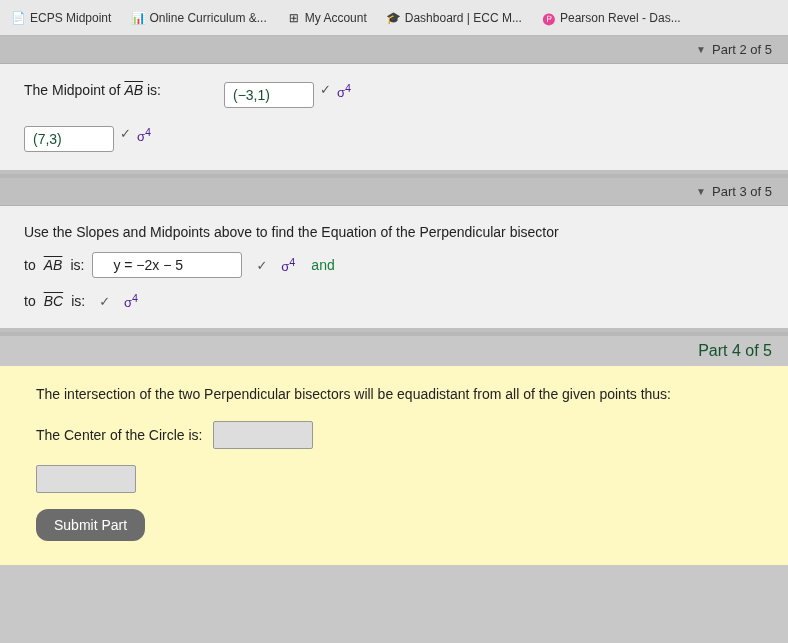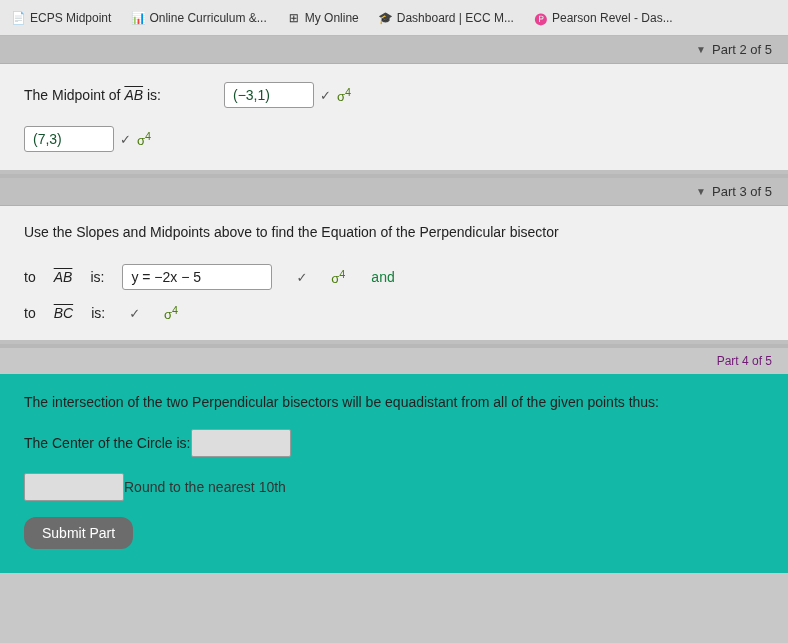--- a/index.html
+++ b/index.html
@@ -67,21 +67,20 @@
     
     .section-card {
       background: #f0f0f0;
       margin: 0;
       padding: 18px 24px;
       border-bottom: 4px solid #c0c0c0;
     }
 
     .midpoint-row {
       display: flex;
-      align-items: center;
       margin-bottom: 18px;
       font-size: 14px;
       color: #222;
     }
     .midpoint-row:last-child { margin-bottom: 0; }
 
     .midpoint-label {
       min-width: 200px;
     }
 
@@ -95,21 +94,21 @@
       min-width: 90px;
       font-size: 14px;
       color: #14532d;
     }
     .check-icon {
       color: #555;
       margin-left: 6px;
       font-size: 13px;
     }
     .info-icon {
-      color: #4d7c0f;
+      color: #4c1d95;
       margin-left: 6px;
       font-size: 13px;
       cursor: pointer;
     }
     .part3-header {
       display: flex;
       justify-content: flex-end;
       align-items: center;
       padding: 6px 16px;
       background: #c0c0c0;
@@ -119,41 +118,41 @@
 
     .section-card2 {
       background: #f0f0f0;
       padding: 18px 24px;
       border-bottom: 4px solid #c0c0c0;
     }
 
     .section-title {
       font-size: 14px;
       color: #222;
-      margin-bottom: 24px;
+      margin-bottom: 12px;
       font-weight: normal;
     }
 
     .equation-row {
       display: flex;
       align-items: center;
       margin-bottom: 14px;
       font-size: 14px;
       color: #222;
-      gap: 18px;
+      gap: 8px;
     }
     .equation-row:last-child { margin-bottom: 0; }
 
     .eq-answer-box {
       display: flex;
       align-items: center;
       border: 1px solid #999;
       border-radius: 3px;
       background: white;
-      padding: 4px 8px;
+      padding: 4px 20px;
       min-width: 150px;
       font-size: 14px;
       color: #222;
     }
 
     .and-text {
       margin-left: 8px;
       margin-right: 20px;
       color: #15803d;
       text-align: center;
@@ -162,42 +161,43 @@
     
     .part4-header {
       display: flex;
       justify-content: flex-end;
       align-items: center;
       padding: 6px 16px;
       background: #c8c8c8;
       border-top: 4px solid #b8b8b8;
     }
     .part4-label {
-      font-size: 12px;
-      color: #701a75;
+      font-size: 16px;
+      color: #14532d;
     }
 
     .section-card3 {
-      background: #14b8a6;
-      padding: 18px 24px 24px;
+      background: #fef9c3;
+      padding: 18px 36px 24px;
     }
 
     .part4-description {
       font-size: 14px;
       color: #222;
       margin-bottom: 16px;
       line-height: 1.5;
     }
 
     .center-row, .radius-row {
       display: flex;
       align-items: center;
       margin-bottom: 16px;
       font-size: 14px;
       color: #222;
+      gap: 10px;
     }
 
     .input-box {
       border: 1px solid #999;
       border-radius: 2px;
       background: #ddd;
       width: 100px;
       height: 28px;
     }
 
@@ -223,21 +223,21 @@
   <div class="browser-bar-item">
     <span class="browser-bar-icon">📄</span>
     <span>ECPS Midpoint</span>
   </div>
   <div class="browser-bar-item">
     <span class="browser-bar-icon">📊</span>
     <span>Online Curriculum &amp;...</span>
   </div>
   <div class="browser-bar-item">
     <span class="browser-bar-icon">⊞</span>
-    <span>My Online</span>
+    <span>My Account</span>
   </div>
   <div class="browser-bar-item">
     <span class="browser-bar-icon">🎓</span>
     <span>Dashboard | ECC M...</span>
   </div>
   <div class="browser-bar-item">
     <span class="browser-bar-icon" style="color:#e84393;">🅟</span>
     <span>Pearson Revel - Das...</span>
   </div>
 </div>
@@ -313,21 +313,20 @@
 
     
     <div class="center-row">
       <span>The Center of the Circle is:</span>
       <input class="input-box" type="text" style="">
     </div>
 
     
     <div class="radius-row">
       <input class="input-box" type="text" style="">
-      <span class="round-text">Round to the nearest 10th</span>
     </div>
 
     
     <button class="submit-btn">
       <span>Submit Part</span>
     </button>
   </div>
 
 </div>
 

